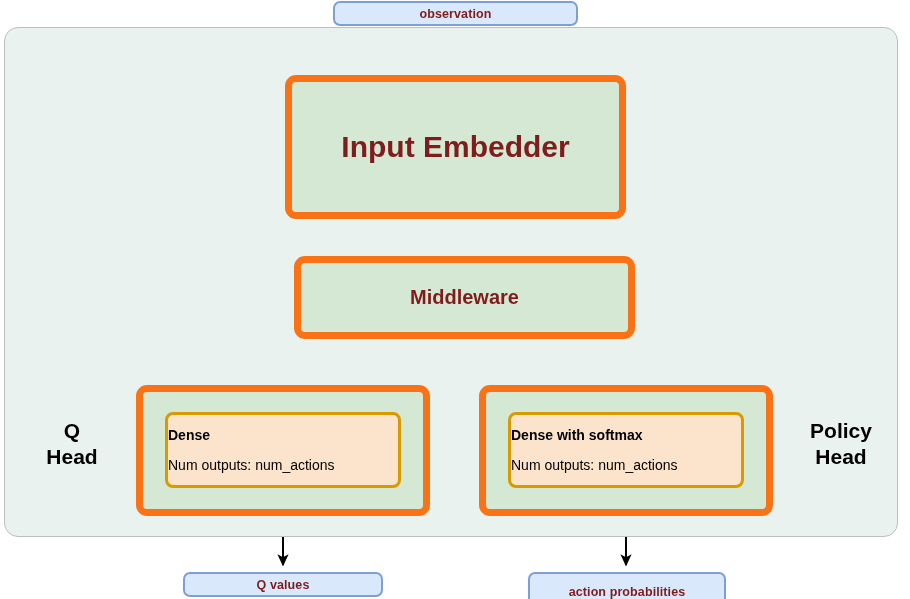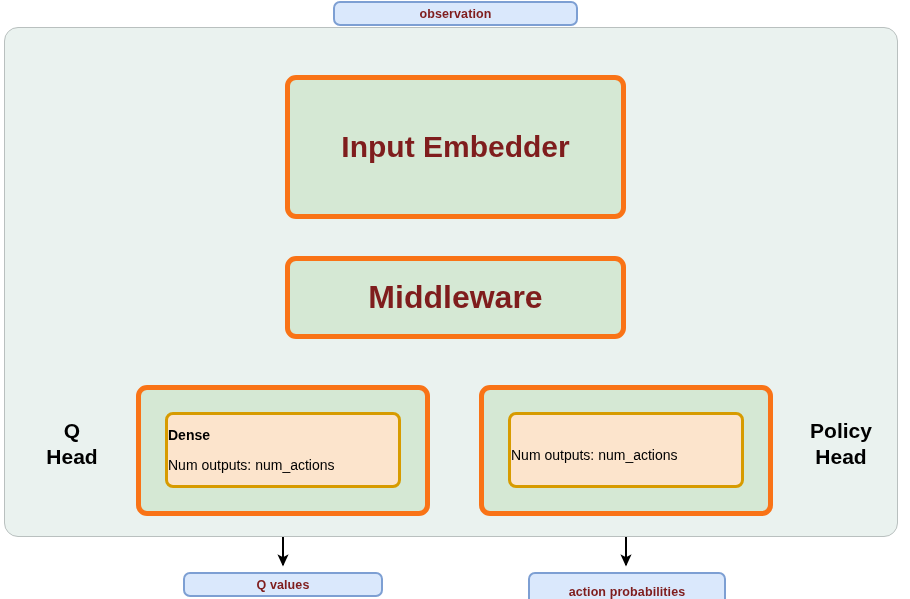--- a/index.html
+++ b/index.html
@@ -63,37 +63,37 @@
   }
   #action-prob-box {
     left: 528px;
     top: 572px;
     width: 198px;
     height: 39px;
   }
   
   .green-box {
     background: #d5e8d4;
-    border: 5px solid #f97316;
+    border: 7px solid #f97316;
     border-radius: 11px;
   }
   #input-embedder-box {
     left: 285px;
     top: 75px;
     width: 341px;
     height: 144px;
     font-size: 30px;
     font-weight: bold;
   }
   #middleware-box {
-    left: 285px;
+    left: 294px;
     top: 256px;
     width: 341px;
     height: 83px;
-    font-size: 32px;
+    font-size: 20px;
     font-weight: bold;
   }
   #q-head-box {
     left: 136px;
     top: 385px;
     width: 294px;
     height: 131px;
   }
   #policy-head-box {
     left: 479px;
@@ -201,20 +201,21 @@
   <span class="dense-title">Dense</span>
   <span class="dense-sub">Num outputs: num_actions</span>
 </div>
 
 <div class="head-label" id="q-head-label">Q
 Head</div>
 
 <div class="node green-box" id="policy-head-box"></div>
 
 <div class="orange-box" id="policy-dense-box">
+  <span class="dense-title">Dense with softmax</span>
   <span class="dense-sub">Num outputs: num_actions</span>
 </div>
 
 <div class="head-label" id="policy-head-label">Policy
 Head</div>
 
 <div class="node io-box" id="q-values-box">
   <span>Q values</span>
 </div>
 

